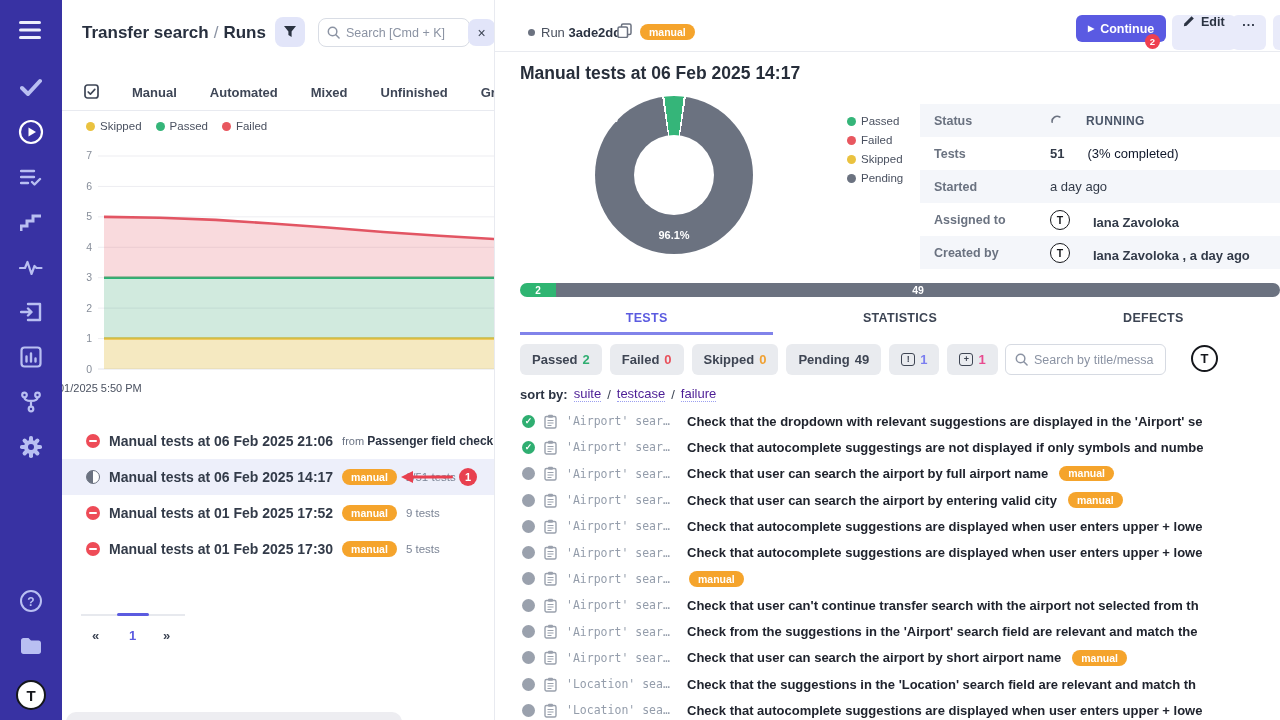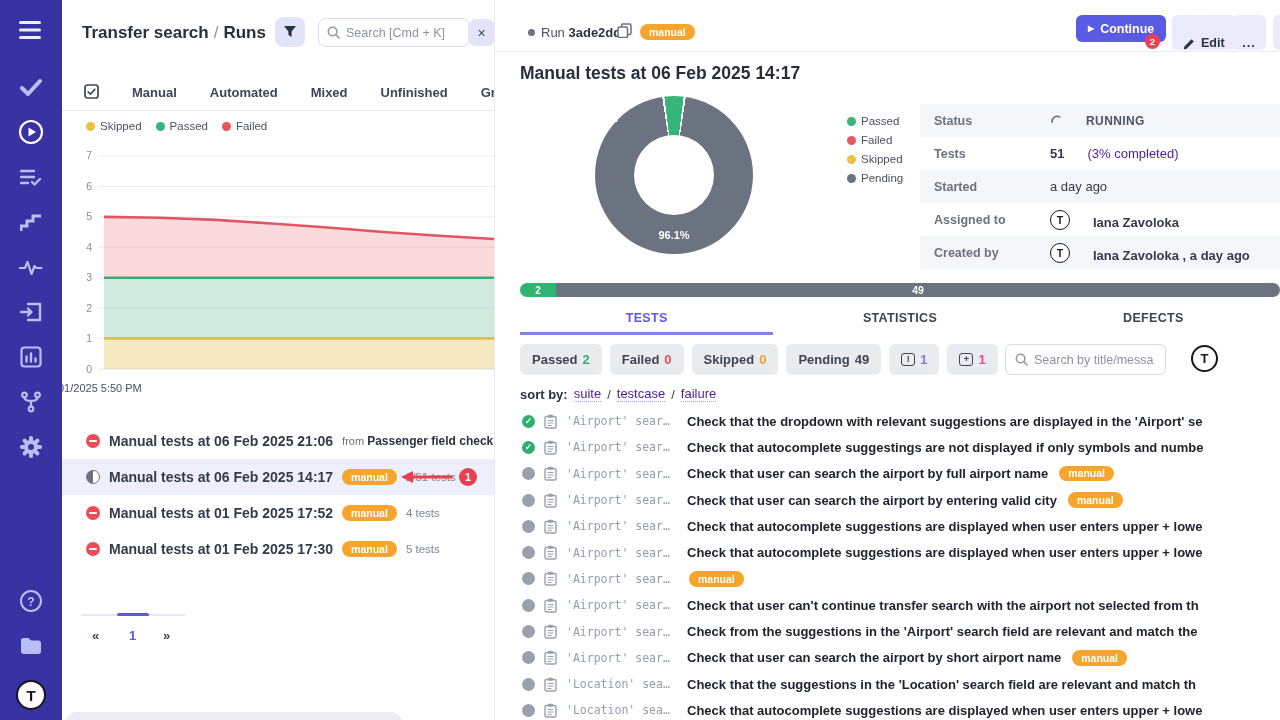--- a/index.html
+++ b/index.html
@@ -78,21 +78,21 @@
   #rp-copy{position:absolute;left:122px;top:23px;background:none;border:none;cursor:pointer}
   #rp-run-badge{position:absolute;left:145px;top:24px}
   #btn-continue{position:absolute;left:581px;top:15px;height:27px;padding:0 12px;background:#5a5ae2;
     color:#fff;font-size:12.5px;font-weight:700;border:none;border-radius:6px;cursor:pointer;
     display:flex;align-items:center;gap:6px;font-family:inherit}
   #btn-continue .tri{font-size:8px}
   #continue-badge{position:absolute;left:650px;top:34px;width:15px;height:15px;border-radius:50%;
     background:#ef4050;color:#fff;font-size:9.5px;font-weight:700;display:flex;align-items:center;
     justify-content:center;z-index:2}
   .lt-btn{position:absolute;top:15px;height:35px;background:#e9ebfa;border:none;border-radius:6px;
-    color:#2b3342;font-size:12.5px;font-weight:700;cursor:pointer;display:flex;align-items:flex-end;
+    color:#2b3342;font-size:12.5px;font-weight:700;cursor:pointer;display:flex;align-items:flex-start;
     gap:6px;padding:0 11px;font-family:inherit}
   #btn-edit{left:677px}
   #btn-more{left:737px;width:34px;justify-content:center;letter-spacing:1px}
   #btn-sliver{left:778px;width:12px;border-radius:6px 0 0 6px}
   #rp-title{position:absolute;left:25px;top:63px;font-size:17.5px;font-weight:700;color:#272e3a}
 
   #donut-wrap{position:absolute;left:100px;top:96px;width:158px;height:158px}
   #donut-ring{position:absolute;inset:0;border-radius:50%}
   #donut-hole{position:absolute;left:39px;top:39px;width:80px;height:80px;border-radius:50%;background:#fff}
   #donut-label-top{position:absolute;left:0;right:0;top:17px;text-align:left;color:#fff;
@@ -100,21 +100,21 @@
   #donut-label-bottom{position:absolute;left:0;right:0;bottom:13px;text-align:center;color:#fff;
     font-size:11px;font-weight:700}
   #rp-legend{position:absolute;left:352px;top:115px;display:flex;flex-direction:column;gap:7px}
 
   #status-table{position:absolute;left:425px;top:104px;width:360px}
   .st-row{height:33px;display:flex;align-items:center}
   .st-row:nth-child(odd){background:#f4f6fa}
   .st-label{width:130px;padding-left:14px;font-size:12.5px;font-weight:600;color:#6a7280}
   .st-value{font-size:13px;color:#333b49;display:flex;align-items:flex-end;gap:23px}
   .st-running{font-size:12px;font-weight:700;color:#4a5568;letter-spacing:.4px}
-  .st-muted{color:#4c1d95}
+  .st-muted{color:#0f172a}
   .st-avatar{width:20px;height:20px;border-radius:50%;border:1.6px solid #15171c;background:#fff;
     display:flex;align-items:center;justify-content:center;font-size:10.5px;font-weight:800;color:#15171c}
   .st-name{font-weight:600}
 
   #progress-bar{position:absolute;left:25px;top:283px;width:760px;height:14px;border-radius:7px;
     overflow:hidden;display:flex}
   #progress-passed{width:36px;background:#2fb572;color:#fff;font-size:10px;font-weight:700;
     display:flex;align-items:center;justify-content:center}
   #progress-pending{flex:1;background:#6b7280;color:#fff;font-size:10.5px;font-weight:700;
     display:flex;align-items:center;justify-content:center}
@@ -341,21 +341,21 @@
             <path d="M0 8L12 2v12z" fill="#e8404f"></path>
             <rect x="10" y="6.6" width="42" height="2.8" rx="1.4" fill="#e8404f"></rect>
           </svg>
         <span id="annotation-circle">1</span>
       </span>
     </div>
     <div class="run-row" style="top:495px">
       <span class="dot failed"></span>
       <span class="run-title">Manual tests at 01 Feb 2025 17:52</span>
       <span class="pill auto-hide">manual</span>
-      <span class="run-count">4 tests</span>
+      <span class="run-count">9 tests</span>
     </div>
     <div class="run-row" style="top:531px">
       <span class="dot failed"></span>
       <span class="run-title">Manual tests at 01 Feb 2025 17:30</span>
       <span class="pill auto-hide">manual</span>
       <span class="run-count">5 tests</span>
     </div>
 
     <div id="lp-pagination">
       <span id="pg-line"></span>

